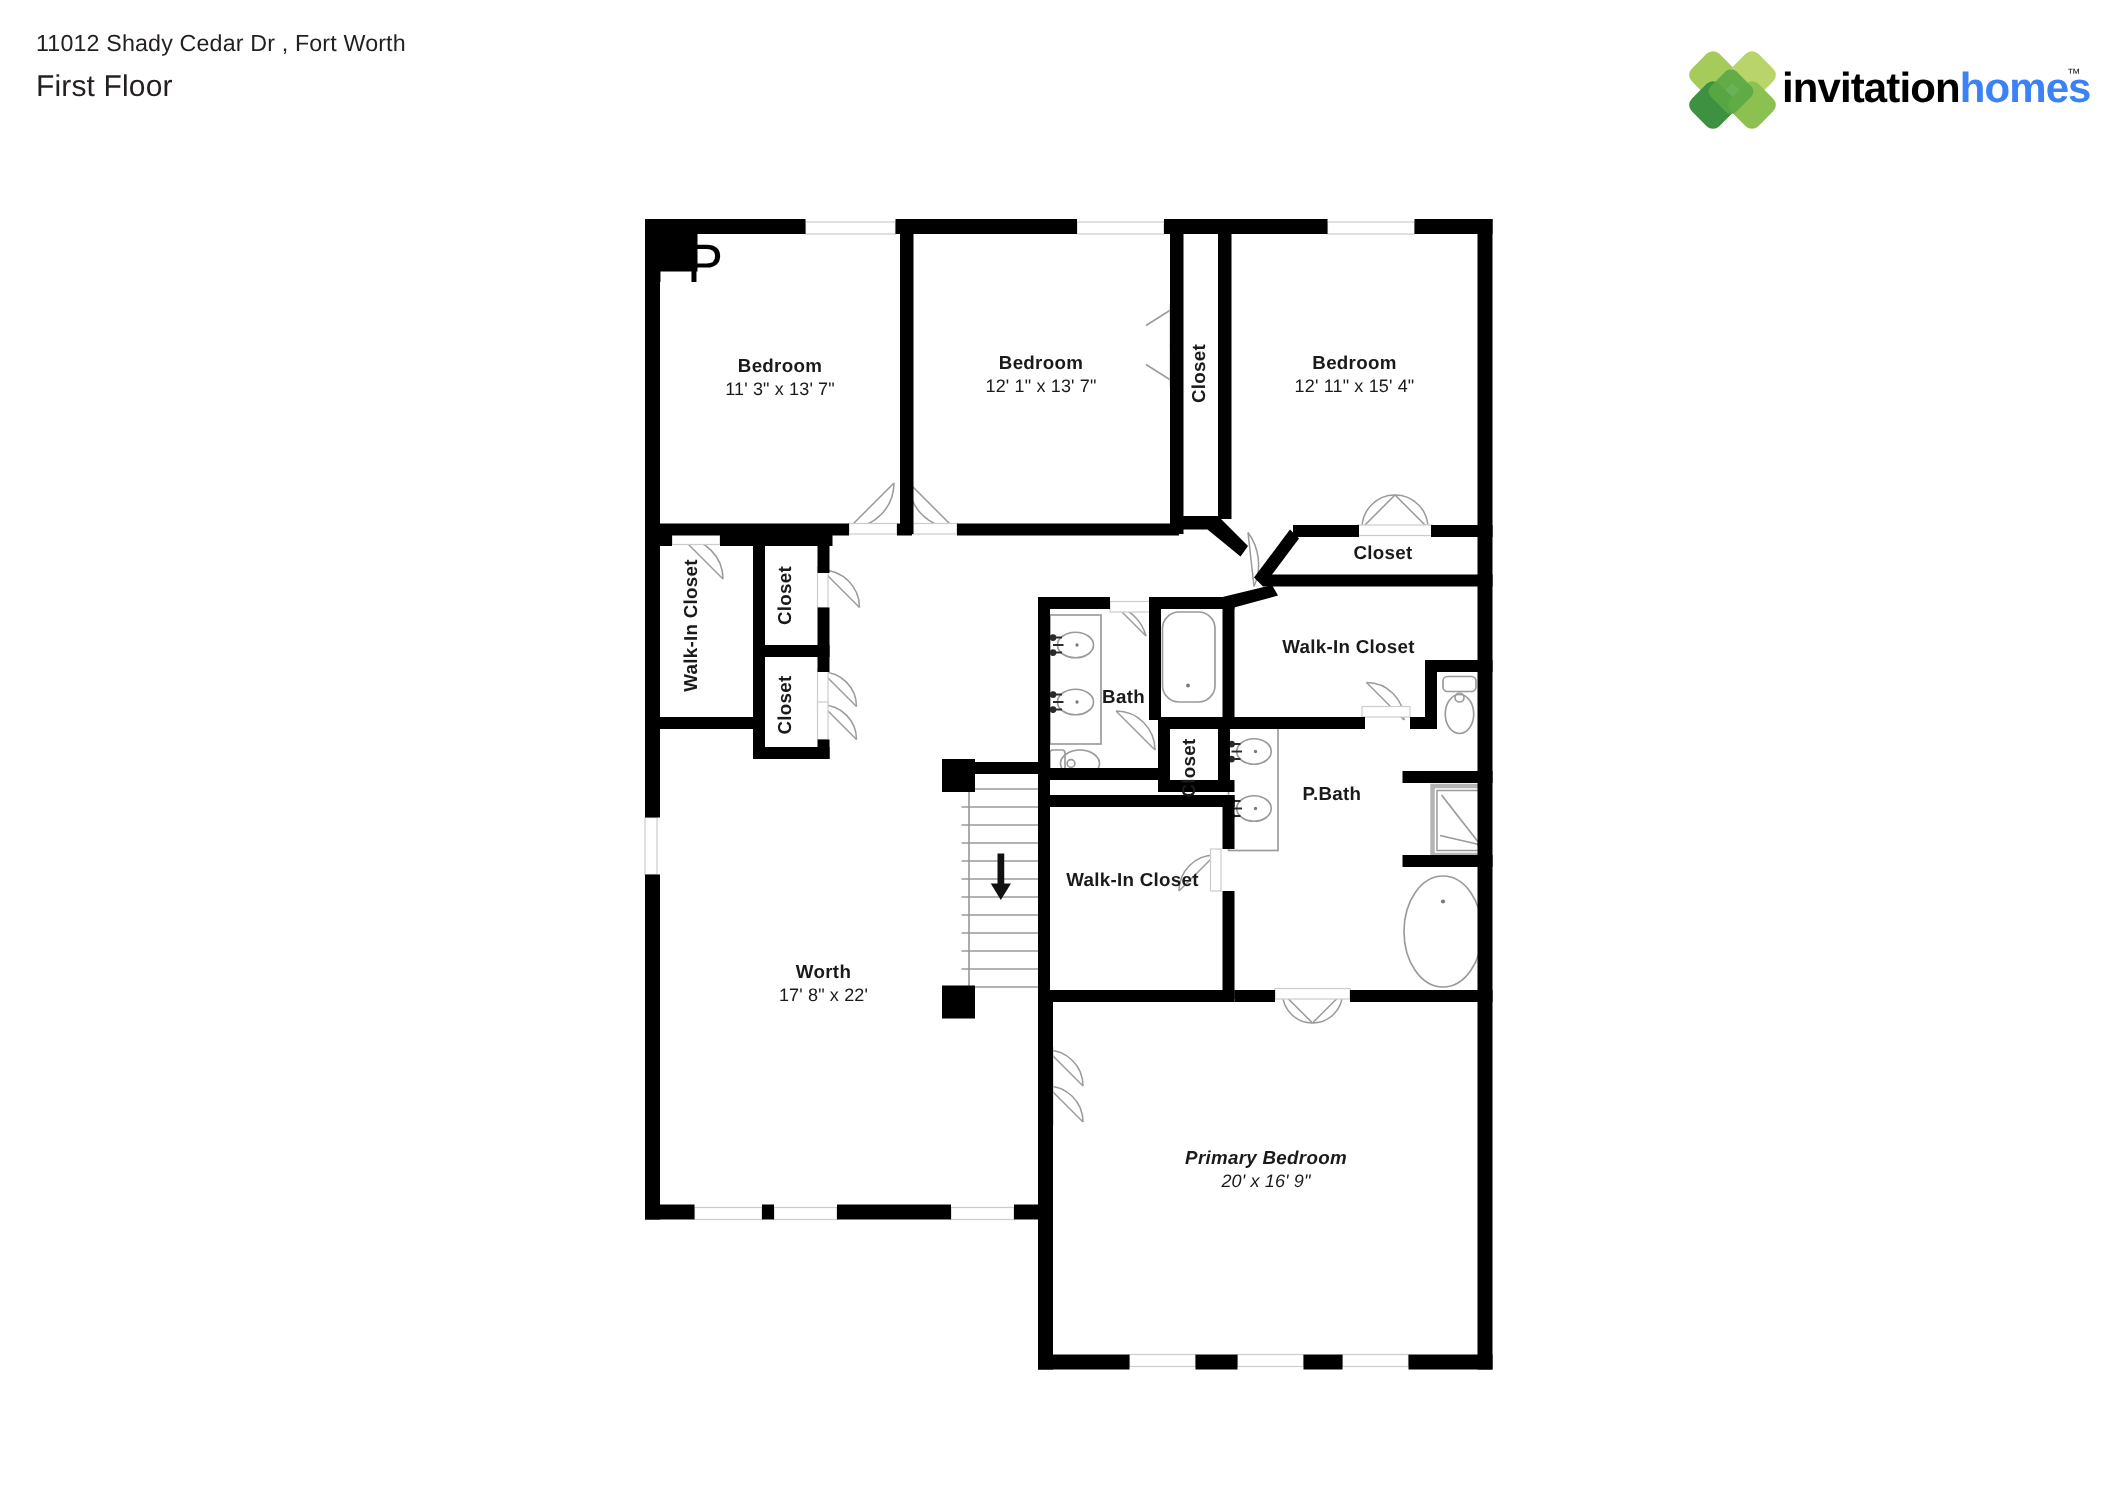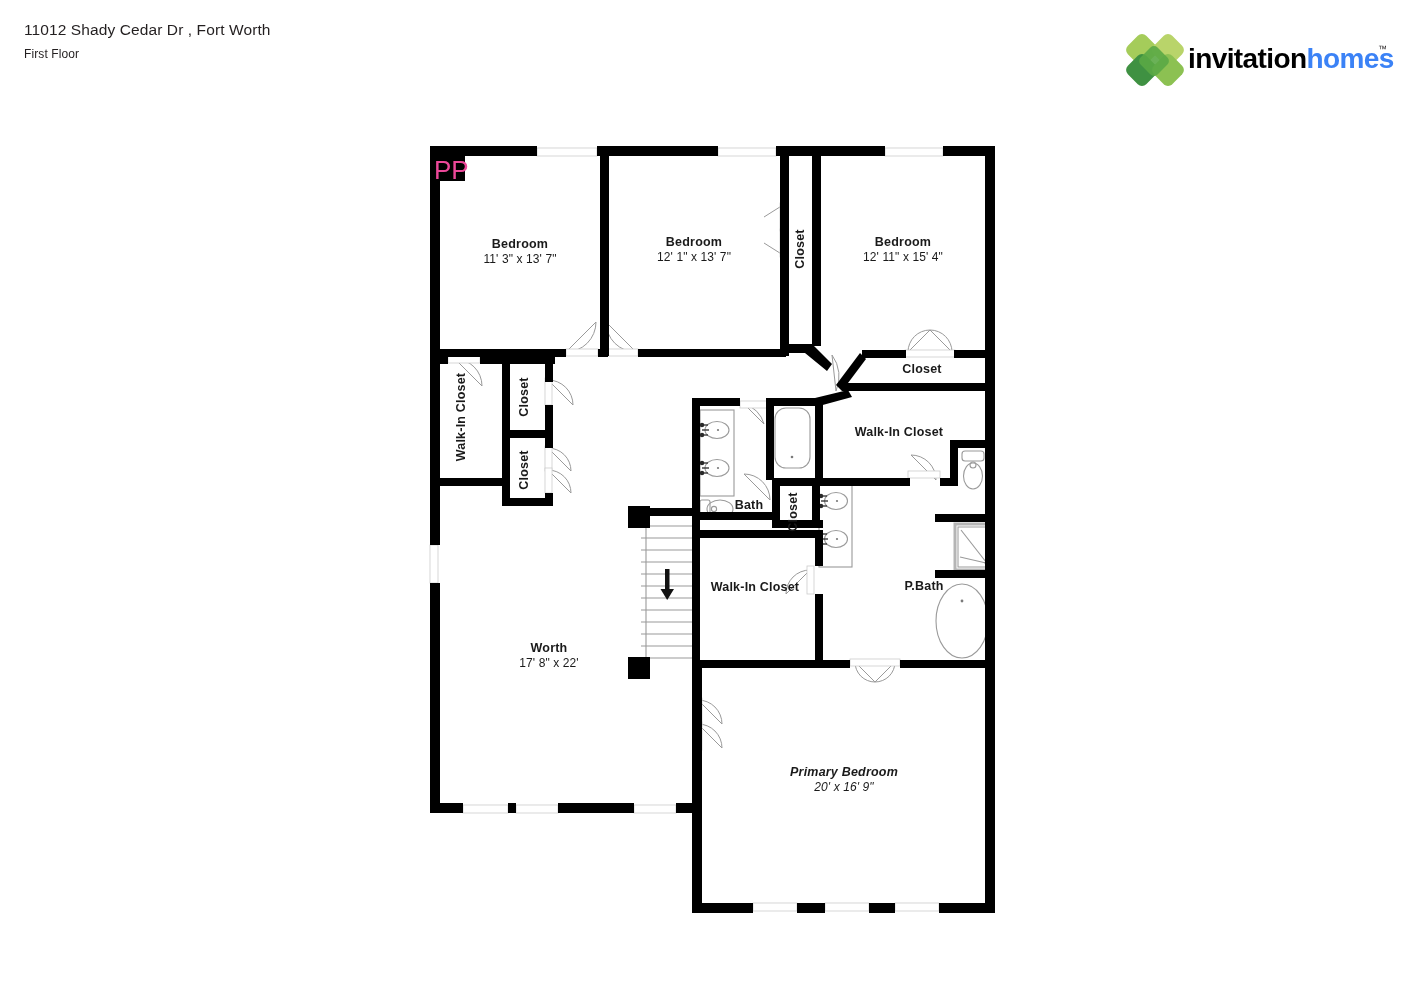--- a/index.html
+++ b/index.html
@@ -23,21 +23,21 @@
     top: 21px;
     font-size: 15.5px;
     color: #231f20;
     letter-spacing: 0.1px;
     white-space: nowrap;
   }
   #header-floor {
     position: absolute;
     left: 24px;
     top: 47px;
-    font-size: 12px;
+    font-size: 20px;
     color: #231f20;
     letter-spacing: 0.1px;
     white-space: nowrap;
   }
 
   
   #brand-logo {
     position: absolute;
     left: 1126px;
     top: 32px;
@@ -76,22 +76,22 @@
     left: 0;
     top: 0;
     width: 1414px;
     height: 1000px;
   }
   #plan svg { display: block; }
 
   
   .wmark {
     position: absolute;
-    color: #ec4899;
-    font-size: 26px;
+    color: #000000;
+    font-size: 36px;
     font-family: "Liberation Sans", sans-serif;
     user-select: none;
   }
 
   
   .room-label {
     position: absolute;
     text-align: center;
     color: #1a1a1a;
     white-space: nowrap;
@@ -456,27 +456,27 @@
     </div>
     <div class="room-label vert" style="left: 524px; top: 397px;">
       <div class="room-name">Closet</div>
     </div>
     <div class="room-label vert" style="left: 524px; top: 470px;">
       <div class="room-name">Closet</div>
     </div>
     <div class="room-label" style="left: 899px; top: 432px;">
       <div class="room-name">Walk-In Closet</div>
     </div>
-    <div class="room-label" style="left: 749px; top: 465px; margin-top: 40px;">
+    <div class="room-label" style="left: 749px; top: 465px;">
       <div class="room-name">Bath</div>
     </div>
     <div class="room-label vert" style="left: 793px; top: 512px;">
       <div class="room-name">Closet</div>
     </div>
-    <div class="room-label" style="left: 888px; top: 586px; margin-left: 36px;">
+    <div class="room-label" style="left: 888px; top: 530px;">
       <div class="room-name">P.Bath</div>
     </div>
     <div class="room-label" style="left: 755px; top: 587px;">
       <div class="room-name">Walk-In Closet</div>
     </div>
     <div class="room-label" style="left: 549px; top: 656px;">
       <div class="room-name">Worth</div>
       <div class="room-dim">17' 8" x 22'</div>
     </div>
     <div class="room-label" style="left: 844px; top: 780px; font-style: italic;">

